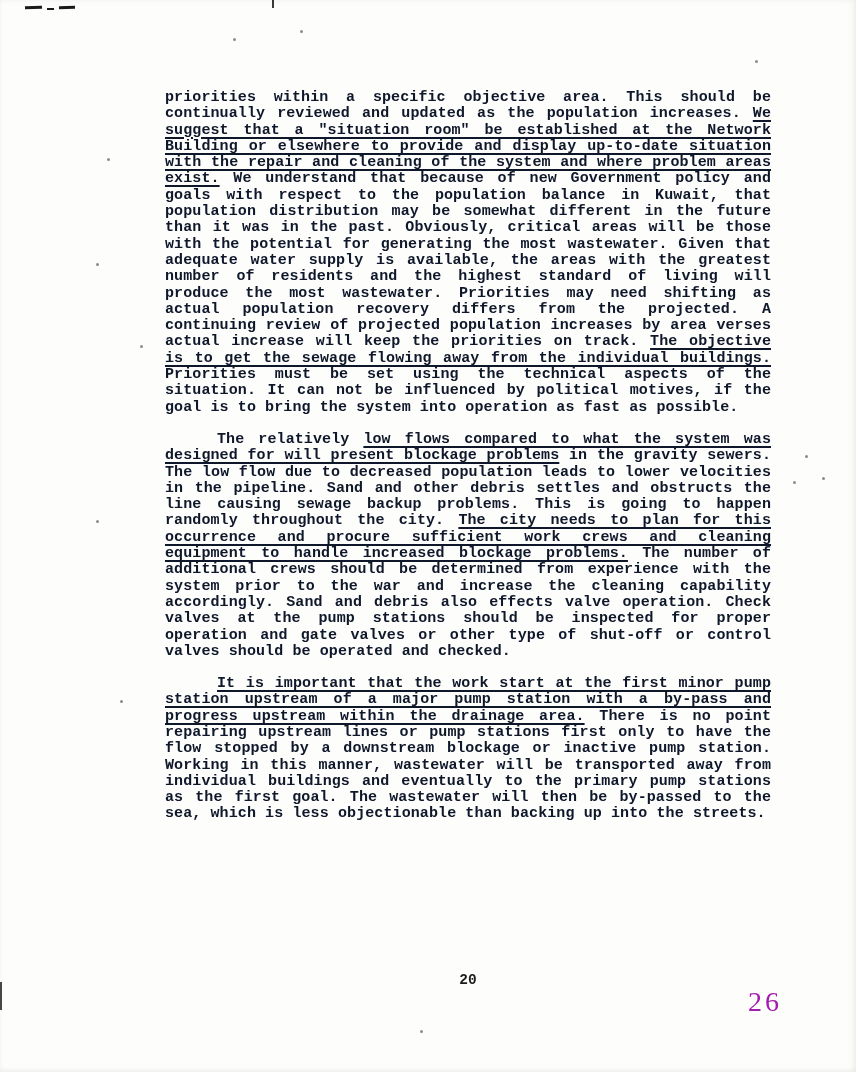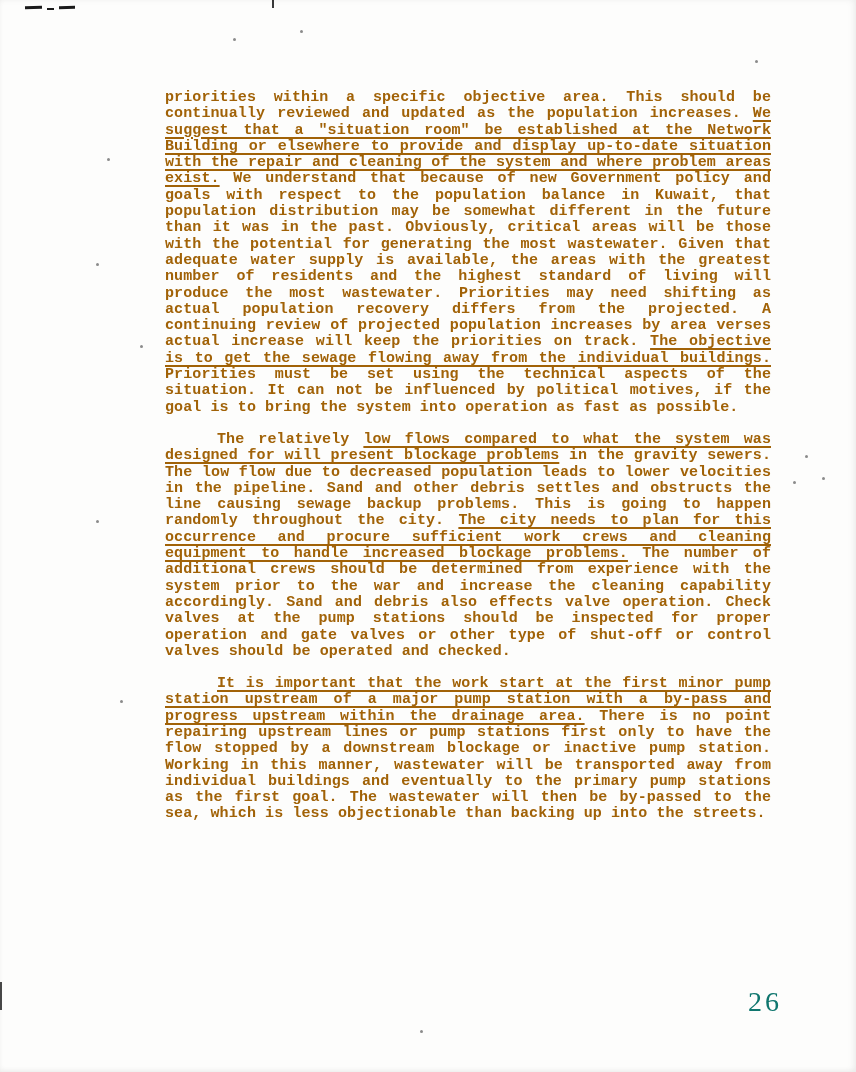--- a/index.html
+++ b/index.html
@@ -24,21 +24,21 @@
     box-shadow: inset -3px 0 6px rgba(0,0,0,0.05), inset 0 -2px 5px rgba(0,0,0,0.04);
   }
   .text-block {
     position: absolute;
     left: 165px;
     top: 90px;
     width: 606px;
     font-size: 15px;
     line-height: 16.3px;
     font-weight: 700;
-    color: #a16207;
+    color: #0f172a;
     text-align: justify;
     letter-spacing: 0.1px;
   }
   .para {
     margin: 0 0 16px 0;
   }
   .para.indent {
     text-indent: 52px;
   }
   .u {
@@ -56,21 +56,21 @@
     font-weight: 700;
     color: #1c1c1c;
   }
   .stamp {
     position: absolute;
     top: 986px;
     left: 748px;
     font-family: "Liberation Serif", "DejaVu Serif", serif;
     font-size: 28px;
     font-weight: 400;
-    color: #0f766e;
+    color: #a21caf;
     letter-spacing: 3px;
   }
   
   .artifact {
     position: absolute;
     background: #1a1a1a;
   }
   .dash-a { left: 25px; top: 6px;  width: 17px; height: 3px; transform: rotate(-2deg); }
   .dash-b { left: 47px; top: 8px;  width: 7px;  height: 2px; }
   .dash-c { left: 59px; top: 6px;  width: 16px; height: 3px; transform: rotate(-1deg); }
@@ -108,16 +108,17 @@
   <div class="speckle" style="left:120px; top:700px;"></div>
   <div class="speckle" style="left:805px; top:455px;"></div>
   <div class="speckle" style="left:420px; top:1030px;"></div>
 
   <div class="text-block" id="paragraphs">
       <p class="para"><span>priorities within a specific objective area.  This should be continually reviewed and updated as the population increases. </span><span class="u">We suggest that a "situation room" be established at the Network Building or elsewhere to provide and display up-to-date situation with the repair and cleaning of the system and where problem areas exist.</span><span>  We understand that because of new Government policy and goals with respect to the population balance in Kuwait, that population distribution may be somewhat different in the future than it was in the past. Obviously, critical areas will be those with the potential for generating the most wastewater.  Given that adequate water supply is available, the areas with the greatest number of residents and the highest standard of living will produce the most wastewater.  Priorities may need shifting as actual population recovery differs from the projected.  A continuing review of projected population increases by area verses actual increase will keep the priorities on track.  </span><span class="u">The objective is to get the sewage flowing away from the individual buildings.</span><span> Priorities must be set using the technical aspects of the situation.  It can not be influenced by political motives, if the goal is to bring the system into operation as fast as possible.</span></p>
       <p class="para indent"><span>The relatively </span><span class="u">low flows compared to what the system was designed for will present blockage problems</span><span> in the gravity sewers.  The low flow due to decreased population leads to lower velocities in the pipeline.  Sand and other debris settles and obstructs the line causing sewage backup problems. This is going to happen randomly throughout the city.  </span><span class="u">The city needs to plan for this occurrence and procure sufficient work crews and cleaning equipment to handle increased blockage problems.</span><span> The number of additional crews should be determined from experience with the system prior to the war and increase the cleaning capability accordingly.  Sand and debris also effects valve operation.  Check valves at the pump stations should be inspected for proper operation and gate valves or other type of shut-off or control valves should be operated and checked.</span></p>
       <p class="para indent"><span class="u">It is important that the work start at the first minor pump station upstream of a major pump station with a by-pass and progress upstream within the drainage area.</span><span>  There is no point repairing upstream lines or pump stations first only to have the flow stopped by a downstream blockage or inactive pump station.  Working in this manner, wastewater will be transported away from individual buildings and eventually to the primary pump stations as the first goal.  The wastewater will then be by-passed to the sea, which is less objectionable than backing up into the streets.</span></p>
     </div>
 
+  <div class="page-number">20</div>
 
   <div class="stamp">26</div>
 
 </div>
 
 </body></html>

